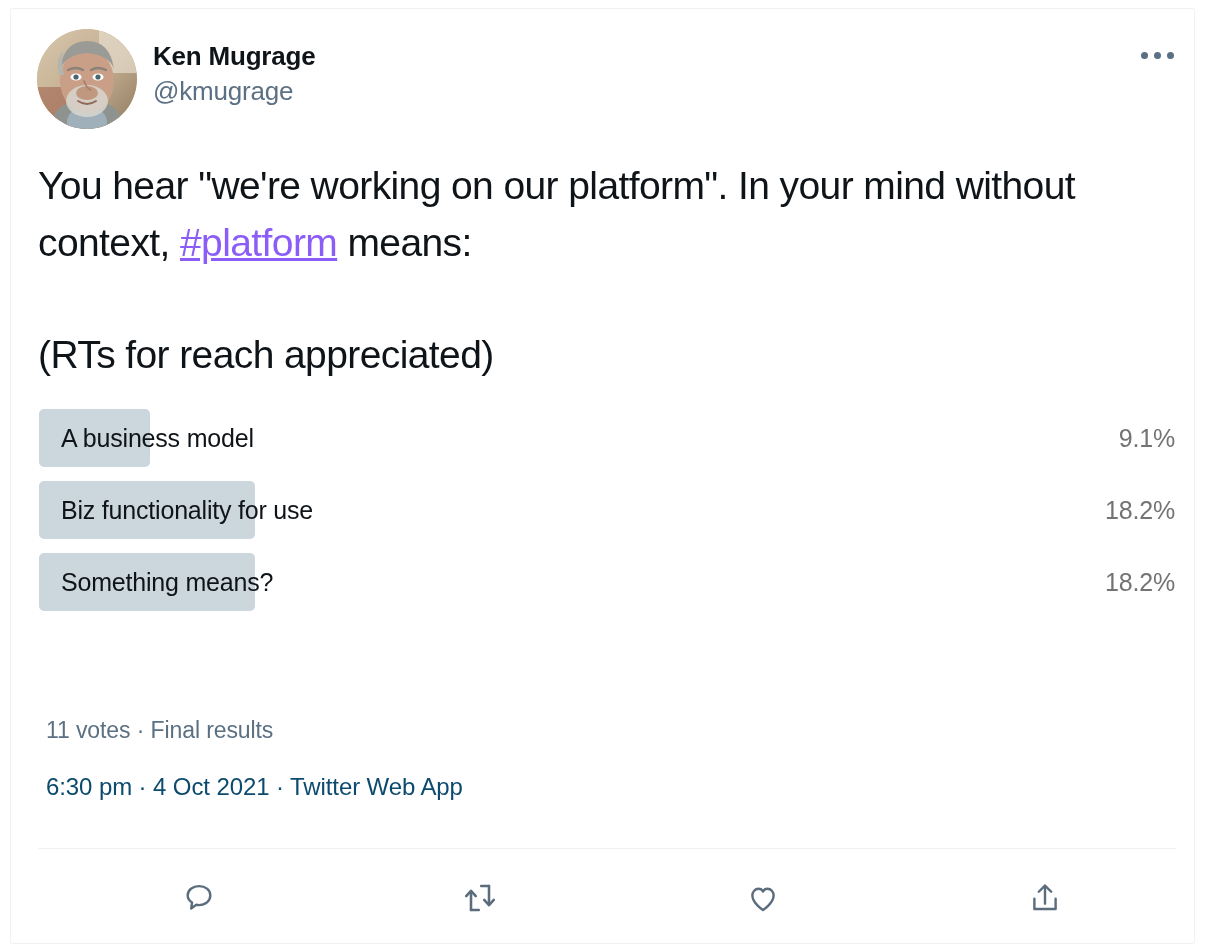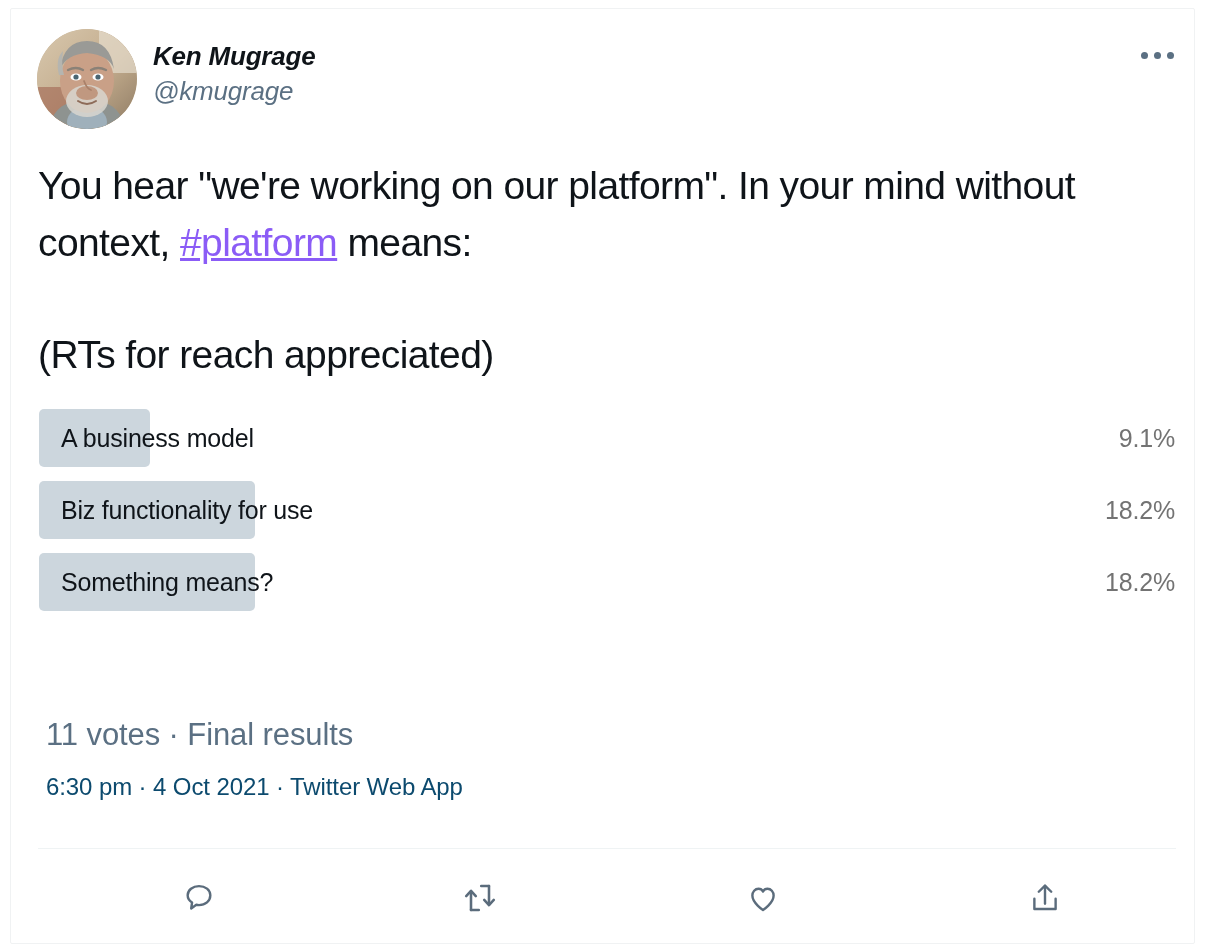--- a/index.html
+++ b/index.html
@@ -47,21 +47,20 @@
     background: #c9b79c;
   }
   .avatar svg { display: block; width: 100%; height: 100%; }
 
   .identity {
     margin-left: 16px;
     padding-top: 10px;
     display: flex;
     flex-direction: column;
     justify-content: center;
-    font-style: italic;
   }
   .display-name {
     font-size: 26px;
     font-weight: bold;
     color: #0f1419;
     letter-spacing: -0.2px;
     line-height: 34px;
   }
   .handle {
     font-size: 26px;
@@ -147,21 +146,21 @@
     font-size: 25px;
     color: #737373;
     letter-spacing: -0.2px;
   }
   .poll-row.winner .poll-pct { font-weight: bold; }
 
   .poll-meta {
     position: absolute;
     left: 35px;
     top: 708px;
-    font-size: 31px;
+    font-size: 23px;
     color: #5b7083;
     letter-spacing: -0.1px;
   }
 
   .tweet-time {
     position: absolute;
     left: 35px;
     top: 764px;
     font-size: 24px;
     color: #0c4a6e;

